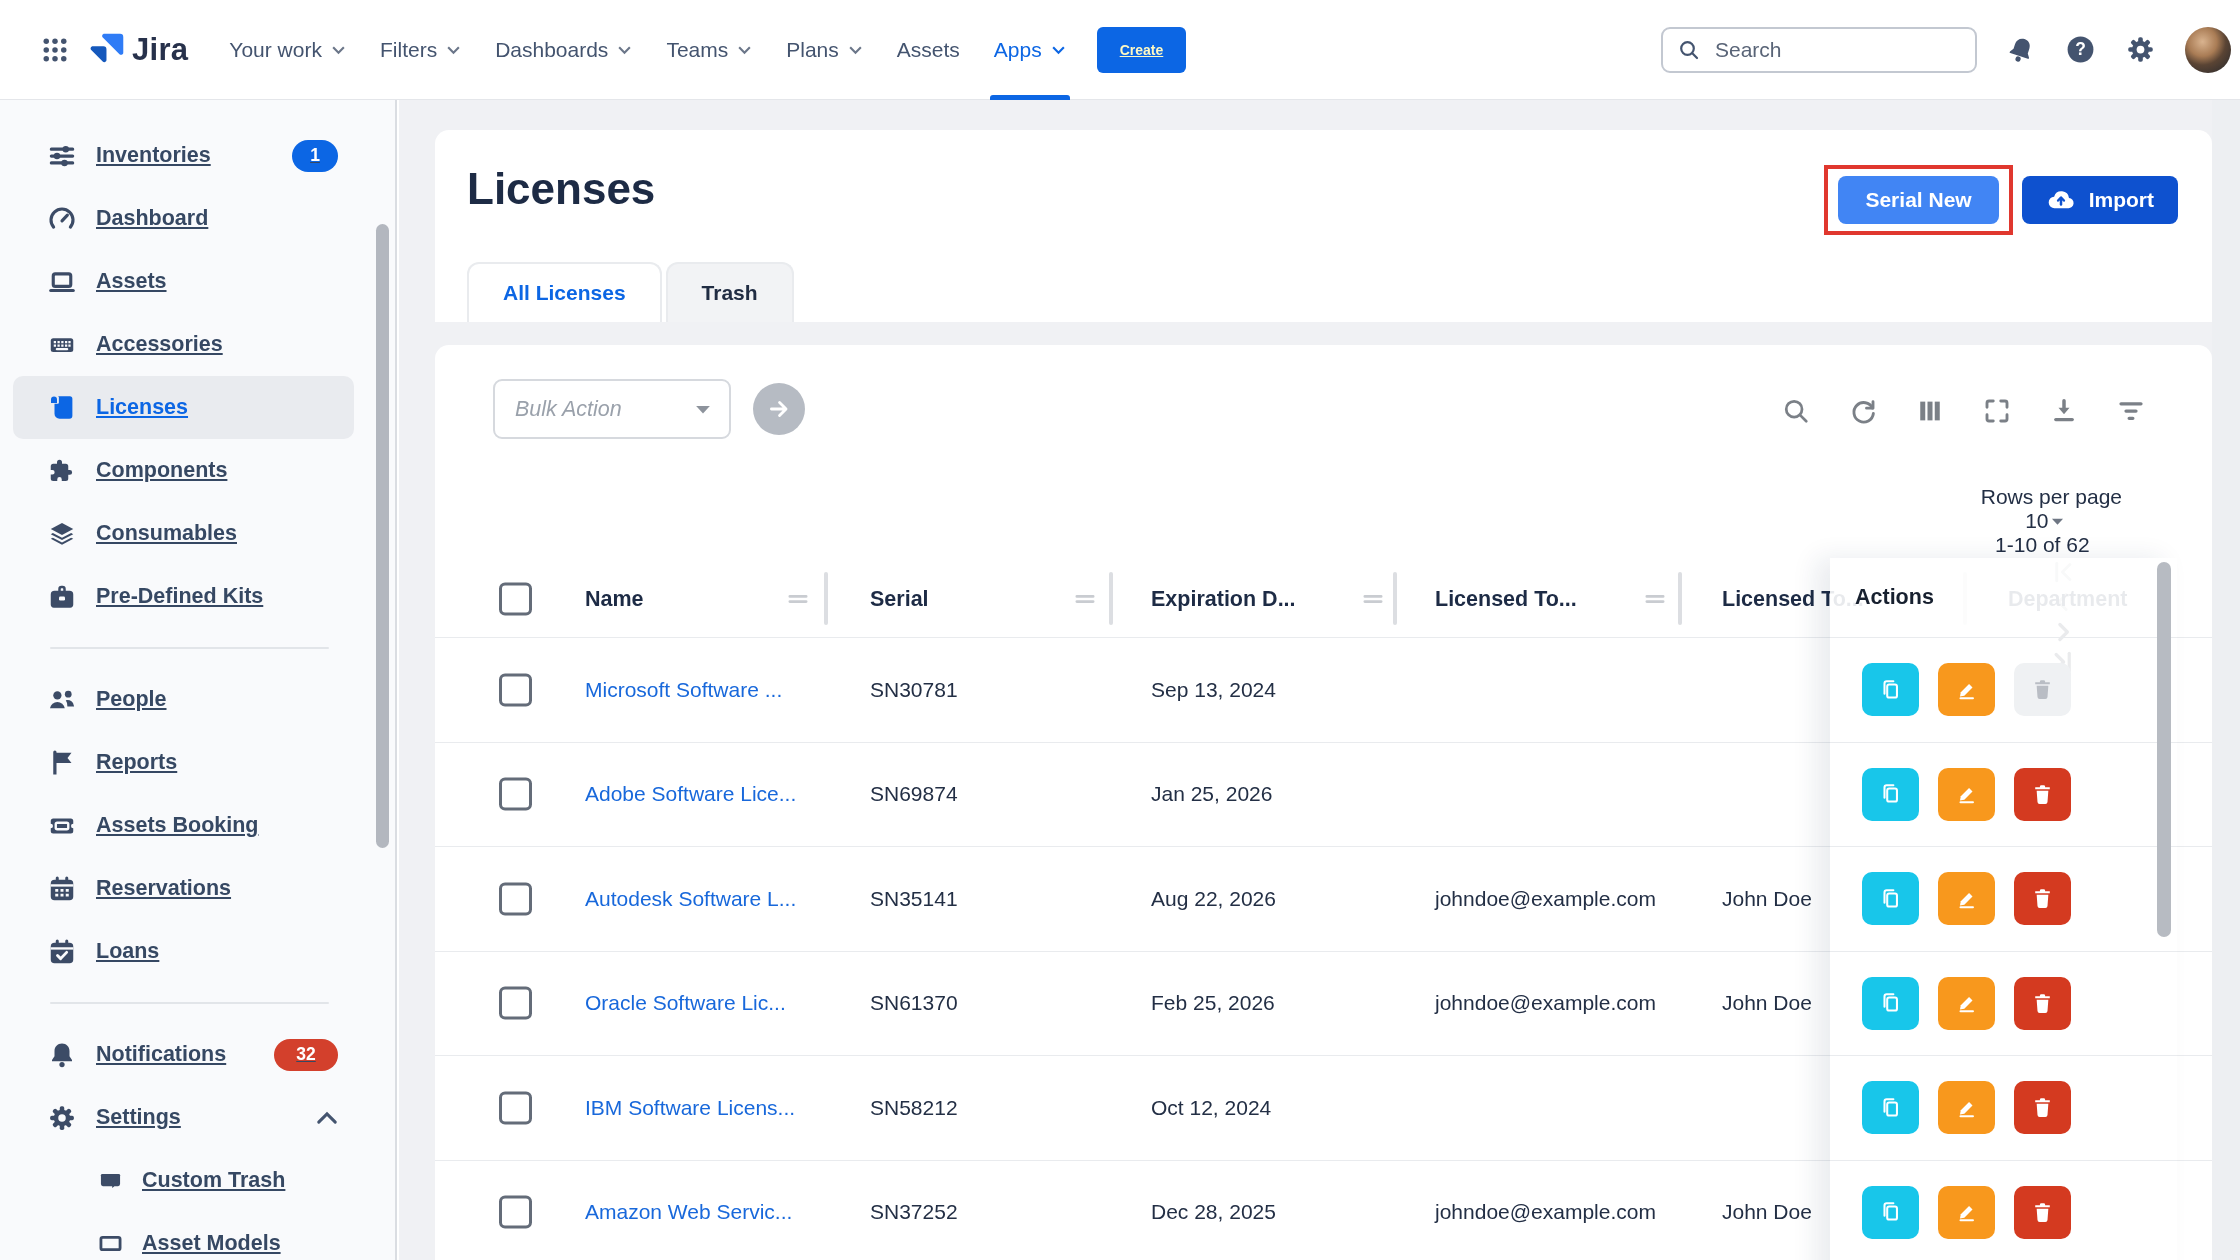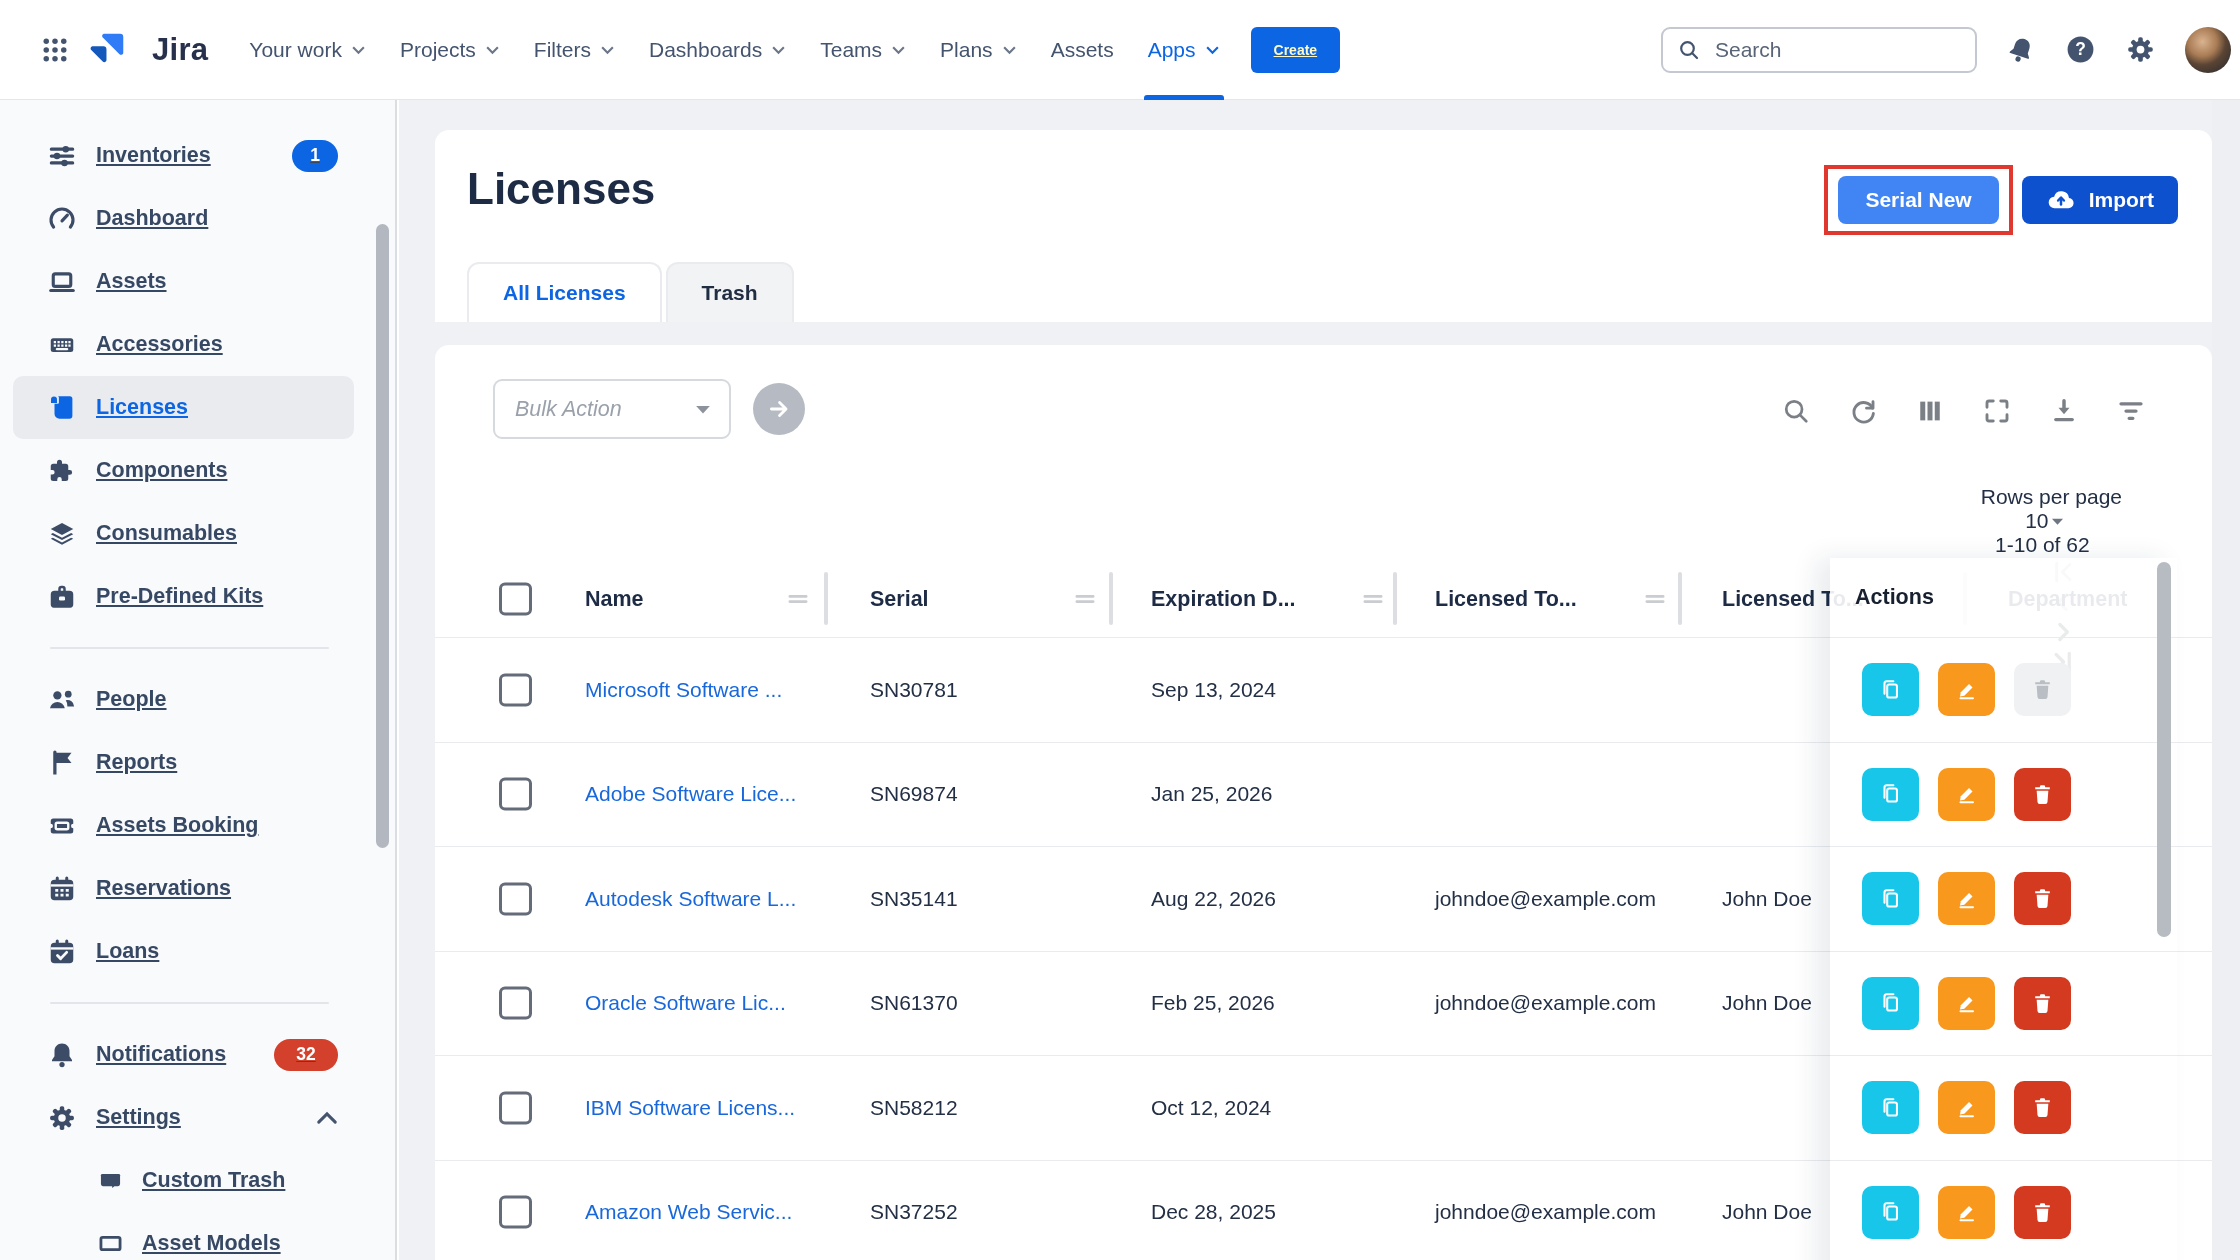--- a/index.html
+++ b/index.html
@@ -5,21 +5,21 @@
   html,body{margin:0;padding:0;}
   body{width:2240px;height:1260px;overflow:hidden;background:#fff;
        font-family:"Liberation Sans",sans-serif;color:#1d2b45;}
   #app{position:relative;width:2240px;height:1260px;}
 
   
   .topnav{position:absolute;top:0;left:0;right:0;height:100px;background:#fff;
           border-bottom:1px solid #e4e6ea;display:flex;align-items:center;
           padding:0 9px 0 40px;box-sizing:border-box;z-index:6;}
   .grid-btn{color:#44546f;display:flex;align-items:center;margin-right:8px;cursor:pointer;}
-  .logo{display:flex;align-items:center;gap:24px;margin:0 24px 0 8px;cursor:pointer;}
+  .logo{display:flex;align-items:center;gap:4px;margin:0 24px 0 8px;cursor:pointer;}
   .logo-text{font-size:31px;font-weight:600;color:#27314b;letter-spacing:.3px;}
   .nav-item{position:relative;height:100px;display:flex;align-items:center;gap:9px;
             padding:0 17px;font-size:21px;font-weight:500;color:#44546f;cursor:pointer;white-space:nowrap;}
   .nav-item .caret{display:flex;color:#6b7689;}
   .nav-item.active{color:#0c66e4;}
   .nav-item.active .caret{color:#0c66e4;}
   .nav-item.active::after{content:"";position:absolute;left:13px;right:13px;bottom:0;
             height:5px;background:#0c66e4;border-radius:3px 3px 0 0;}
   .create-btn{margin-left:14px;background:#0c66e4;color:#fef9c3;font-size:14px;font-weight:600;
             height:46px;padding:0 23px;border-radius:6px;border:none;cursor:pointer;
@@ -151,28 +151,20 @@
         <svg width="42" height="42" viewBox="0 0 40 40">
           <path fill="#2f7cf6" d="M17.5 4.5h15a3 3 0 0 1 3 3v15c0 1.9-2.3 2.8-3.6 1.5L16 8.1c-1.3-1.3-.4-3.6 1.5-3.6z"></path>
           <path fill="#1558bc" d="M6.5 16.5h10a3 3 0 0 1 3 3v10c0 1.9-2.3 2.8-3.6 1.5L5 20.1c-1.3-1.3-.4-3.6 1.5-3.6z"></path>
         </svg>
       </span>
       <span class="logo-text">Jira</span>
     </span>
 
     <span class="nav-item">
       <span>Your work</span>
-      <span class="caret">
-          <svg width="15" height="10" viewBox="0 0 14 9" fill="none" stroke="currentColor" stroke-width="2">
-            <path d="M2 2l5 5 5-5"></path>
-          </svg>
-        </span>
-    </span>
-    <span class="nav-item">
-      <span>Projects</span>
       <span class="caret">
           <svg width="15" height="10" viewBox="0 0 14 9" fill="none" stroke="currentColor" stroke-width="2">
             <path d="M2 2l5 5 5-5"></path>
           </svg>
         </span>
     </span>
     <span class="nav-item">
       <span>Filters</span>
       <span class="caret">
           <svg width="15" height="10" viewBox="0 0 14 9" fill="none" stroke="currentColor" stroke-width="2">

